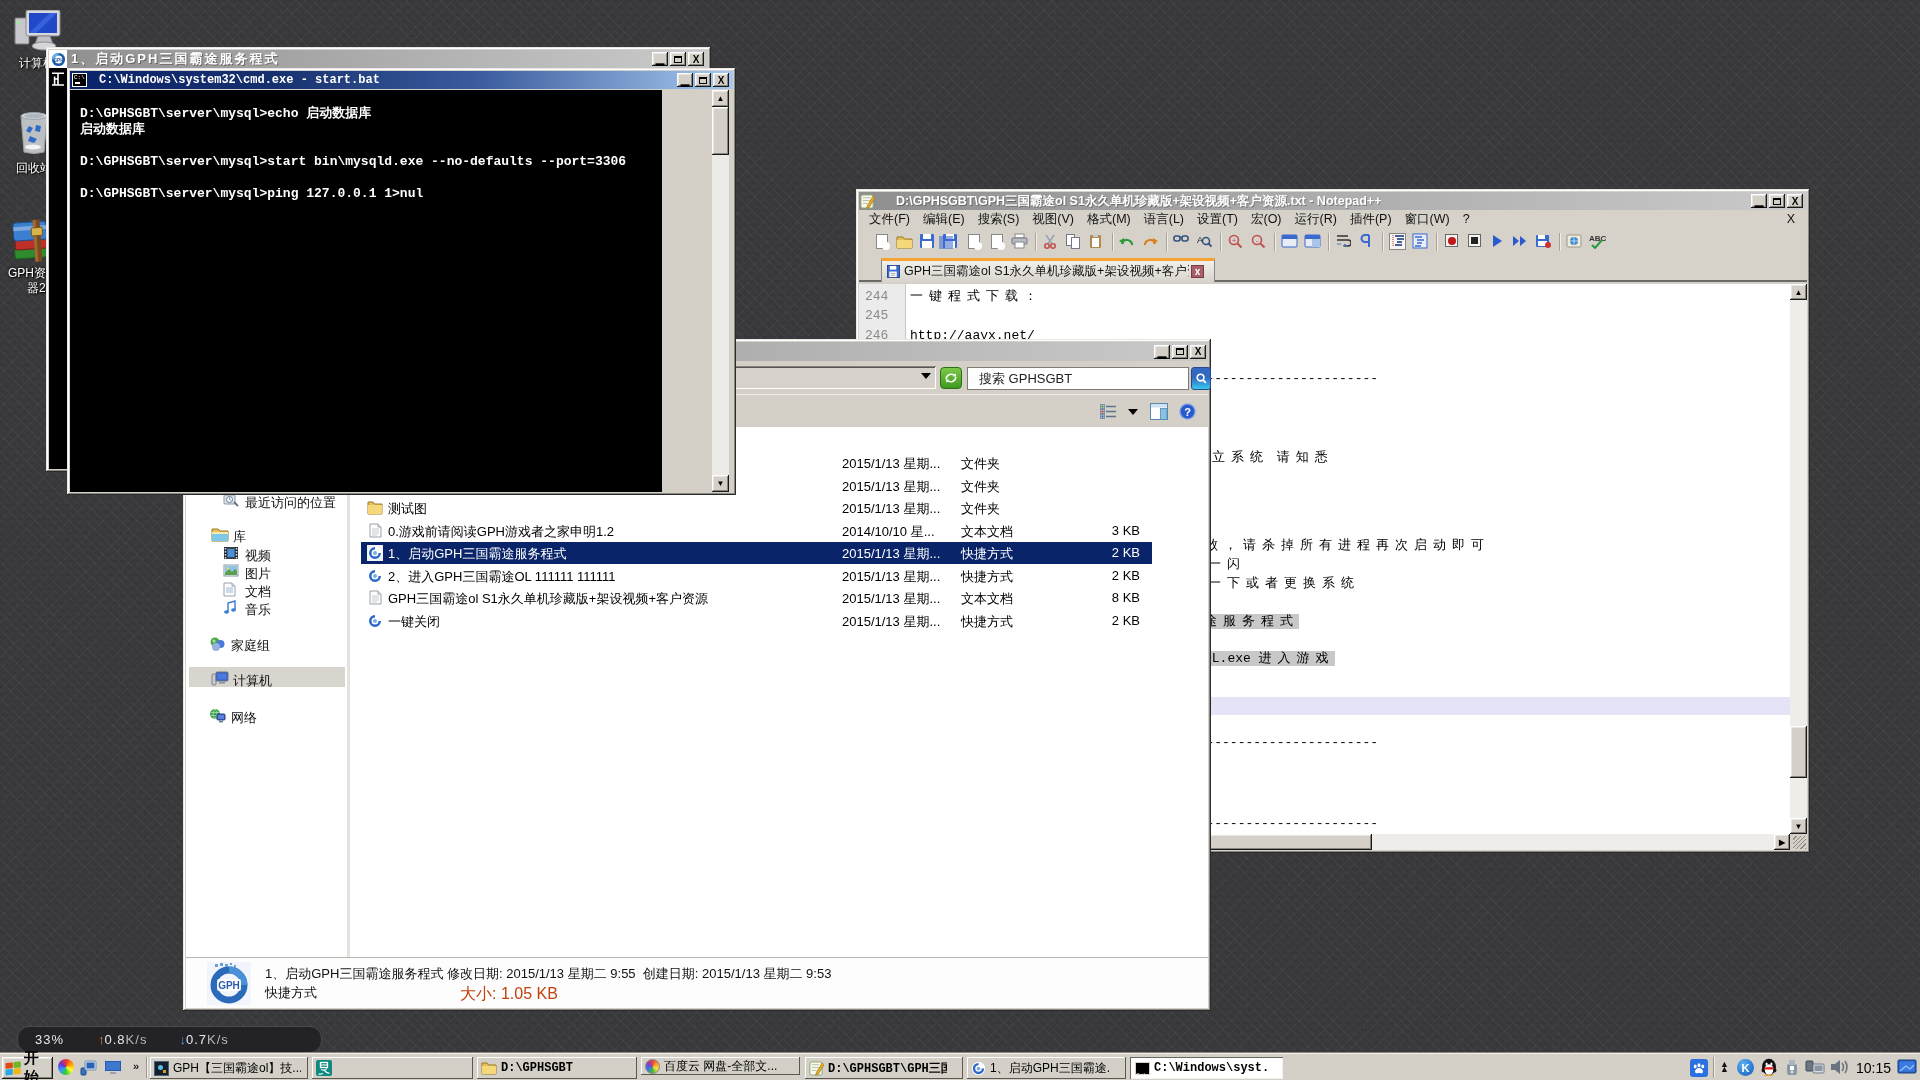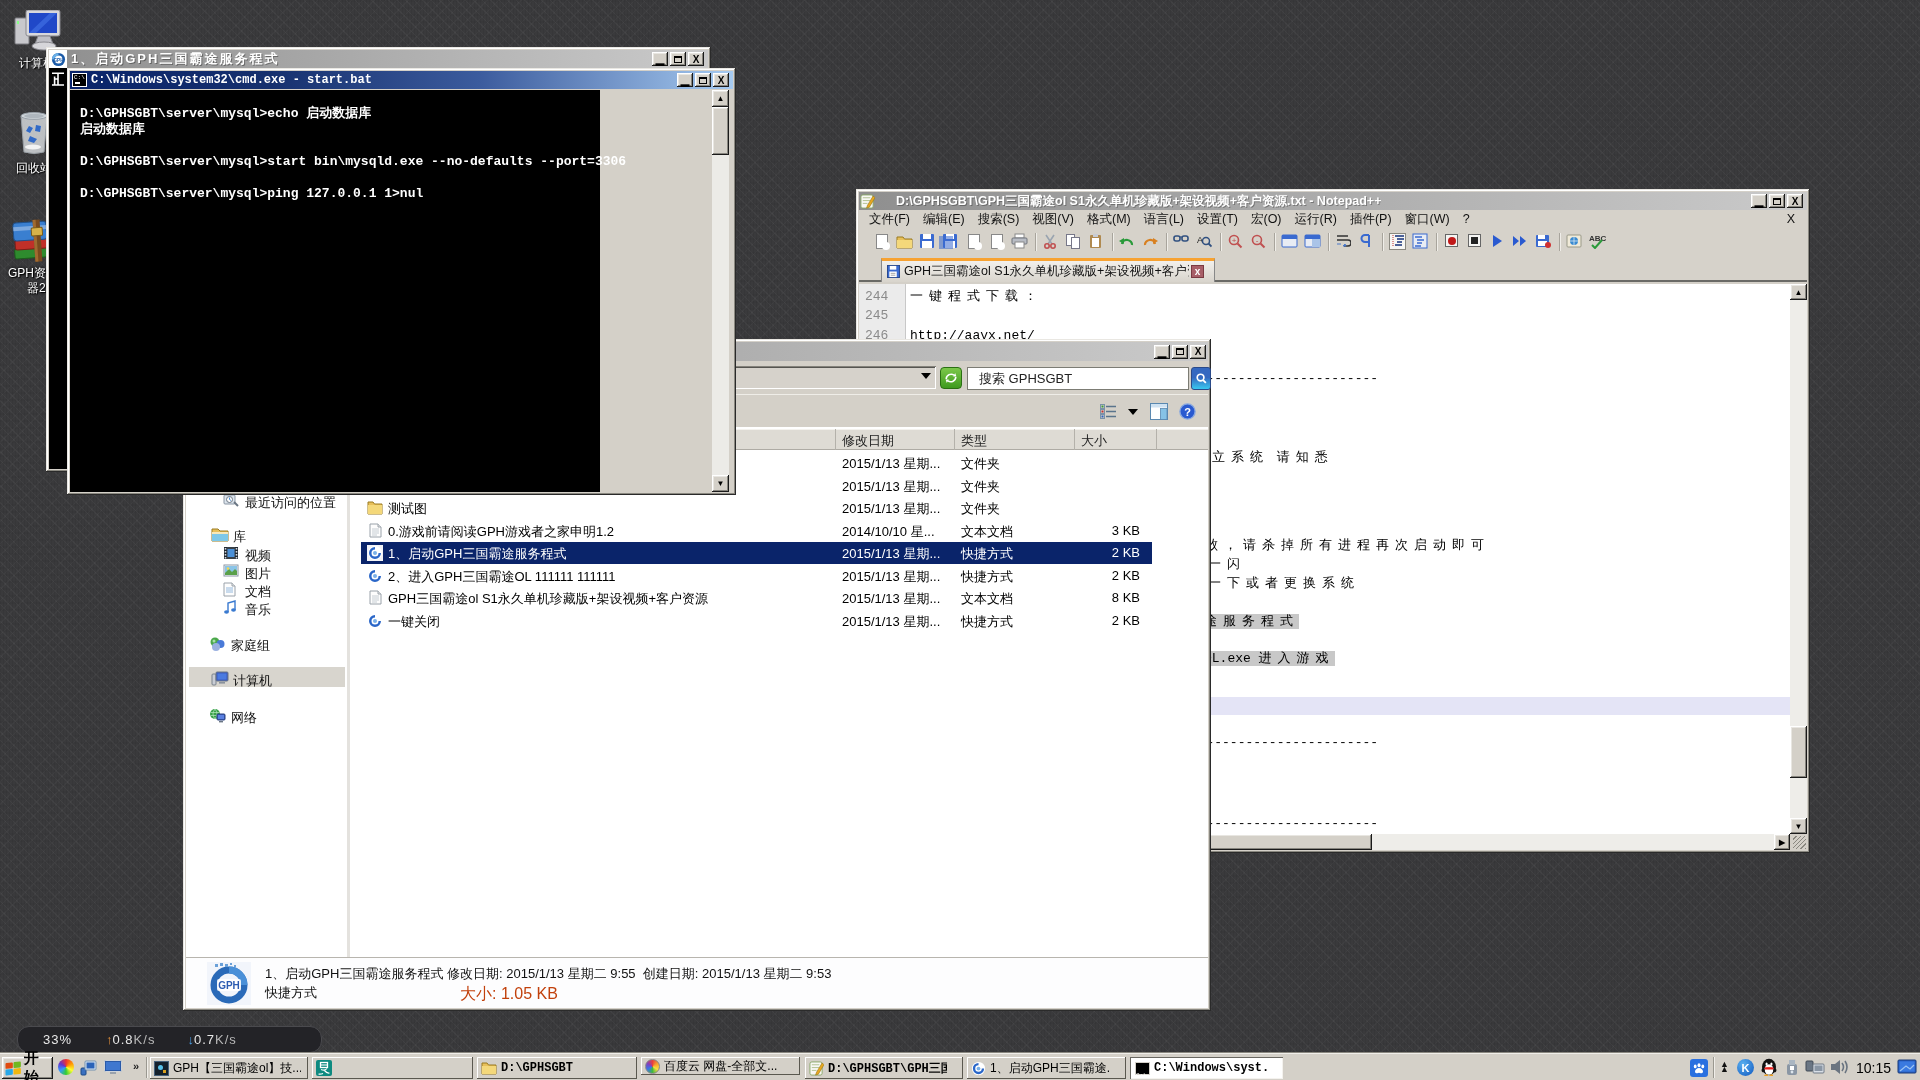--- a/index.html
+++ b/index.html
@@ -58,21 +58,21 @@
  <rect x="2" y="8" width="33" height="4" fill="#bfd4ee" opacity=".5"></rect>
  <rect x="22" y="2" width="7" height="42" fill="#7a4a1e"></rect>
  <rect x="22" y="2" width="3" height="42" fill="#a06a30"></rect>
  <rect x="20" y="10" width="11" height="8" rx="1" fill="#d8b24a" stroke="#7a5a18"></rect>
  </g>
 </svg>
 <div class="abs dsklbl" style="left:8px;top:265px">GPH资源</div>
 <div class="abs dsklbl" style="left:27px;top:280px">器2</div>
 
 <div class="abs" style="left:17px;top:1026px;width:305px;height:27px;border-radius:12px;background:#232327;border:1px solid #4a4a4e;color:#e8e8e8;font-size:13px;display:flex;align-items:center">
- <span style="margin-left:25px;letter-spacing:1px">33%</span>
+ <span style="margin-left:17px;letter-spacing:1px">33%</span>
  <span style="margin-left:34px;color:#e8923a;font-weight:bold">↑</span>
     <span style="letter-spacing:1px">0.8<span style="color:#b8b8b8">K/s</span></span>
  <span style="margin-left:32px;color:#4aa0e8;font-weight:bold">↓</span>
     <span style="letter-spacing:1px">0.7<span style="color:#b8b8b8">K/s</span></span>
 </div>
 
 <div class="abs w3" style="left:46px;top:47px;width:665px;height:425px">
  <div class="abs tina" style="left:3px;top:3px;right:3px;height:18px;display:flex;align-items:center">
   <div style="width:18px;height:18px;background:#fff;display:flex;align-items:center;justify-content:center">
    <svg width="15" height="15" viewBox="0 0 16 16">
@@ -379,29 +379,20 @@
         <circle cx="8.5" cy="8.5" r="7.6" fill="#2a5ad0"></circle>
         <circle cx="8.5" cy="8.5" r="7.6" fill="none" stroke="#88a8e0" stroke-width="1.4"></circle>
         <text x="8.5" y="12.5" text-anchor="middle" font-size="11" font-weight="bold" fill="#fff">?</text>
       </svg>
  </div>
 
  <div class="abs" style="left:3px;top:88px;width:161px;bottom:54px;background:#fff"></div>
  <div class="abs" style="left:164px;top:88px;width:3px;bottom:54px;background:#e4e2de"></div>
  <div class="abs" style="left:167px;top:88px;right:3px;bottom:54px;background:#fff"></div>
 
- <div class="abs" style="left:167px;top:90px;right:3px;height:21px;background:#dedbd4;border-bottom:1px solid #aeaba4;box-shadow:inset 0 1px 0 #f4f2ee;font-size:13px;color:#222">
-  <span class="abs" style="left:492px;top:3px">修改日期</span>
-      <span class="abs" style="left:611px;top:3px">类型</span>
-      <span class="abs" style="left:731px;top:3px">大小</span>
-  <div class="abs" style="left:485px;top:0;width:1px;height:21px;background:#b4b1aa"></div>
-  <div class="abs" style="left:604px;top:0;width:1px;height:21px;background:#b4b1aa"></div>
-  <div class="abs" style="left:724px;top:0;width:1px;height:21px;background:#b4b1aa"></div>
-  <div class="abs" style="left:806px;top:0;width:1px;height:21px;background:#b4b1aa"></div>
- </div>
 
  <div class="abs" id="filelist" style="left:167px;top:113px;right:3px;height:180px;font-size:13px;color:#000">
       <div class="abs" style="left:0;top:0px;width:100%;height:22px;color:#000">
         <span class="abs" style="left:492px;top:3px">2015/1/13 星期...</span>
         <span class="abs" style="left:611px;top:3px">文件夹</span>
       </div>
       <div class="abs" style="left:0;top:22.5px;width:100%;height:22px;color:#000">
         <span class="abs" style="left:492px;top:3px">2015/1/13 星期...</span>
         <span class="abs" style="left:611px;top:3px">文件夹</span>
       </div>
@@ -571,32 +562,32 @@
   <div class="abs" style="left:274px;top:26px;font-size:16px;color:#c2410c">大小: 1.05 KB</div>
  </div>
 </div>
 
 <div class="abs w3" style="left:67px;top:68px;width:669px;height:427px">
  <div class="abs tact" style="left:3px;top:3px;right:3px;height:18px;display:flex;align-items:center">
   <div style="width:15px;height:14px;margin-left:2px;background:#000;border:1px solid #fff;position:relative">
     <span class="mono" style="font-size:6px;color:#fff;line-height:7px;position:absolute;left:1px;top:0">C:\</span>
     <div style="position:absolute;left:2px;bottom:2px;width:5px;height:2px;background:#fff"></div>
   </div>
-  <span class="mono" style="margin-left:4px;font-size:12px;font-weight:bold">C:\Windows\system32\cmd.exe - start.bat</span>
+  <span class="mono" style="margin-left:12px;font-size:12px;font-weight:bold">C:\Windows\system32\cmd.exe - start.bat</span>
   <div style="margin-left:auto;margin-right:4px;display:flex;gap:2px">
    <div class="btn" style="width:16px;height:14px;font-size:9px;align-items:flex-end">
           <span style="line-height:5px">▬</span>
         </div>
    <div class="btn" style="width:16px;height:14px">
           <div style="width:8px;height:7px;border:1px solid #000;border-top-width:2px"></div>
         </div>
    <div class="btn" style="width:16px;height:14px;font-size:10px;font-family:'Liberation Sans',sans-serif">X</div>
   </div>
  </div>
- <div class="abs" style="left:3px;top:22px;width:530px;bottom:3px;background:#000">
+ <div class="abs" style="left:3px;top:22px;width:592px;bottom:3px;background:#000">
   <div class="mono" style="color:#fff;font-size:13px;line-height:16px;font-weight:bold;white-space:pre;padding:16px 0 0 10px">D:\GPHSGBT\server\mysql&gt;echo 启动数据库
 启动数据库
 
 D:\GPHSGBT\server\mysql&gt;start bin\mysqld.exe --no-defaults --port=3306
 
 D:\GPHSGBT\server\mysql&gt;ping 127.0.0.1 1&gt;nul</div>
  </div>
  <div class="abs" style="right:7px;top:22px;width:17px;bottom:3px;background:#ecebe7">
   <div class="btn abs" style="left:0;top:0;width:17px;height:17px;font-size:8px">▲</div>
   <div class="btn abs" style="left:0;bottom:0;width:17px;height:17px;font-size:8px">▼</div>

